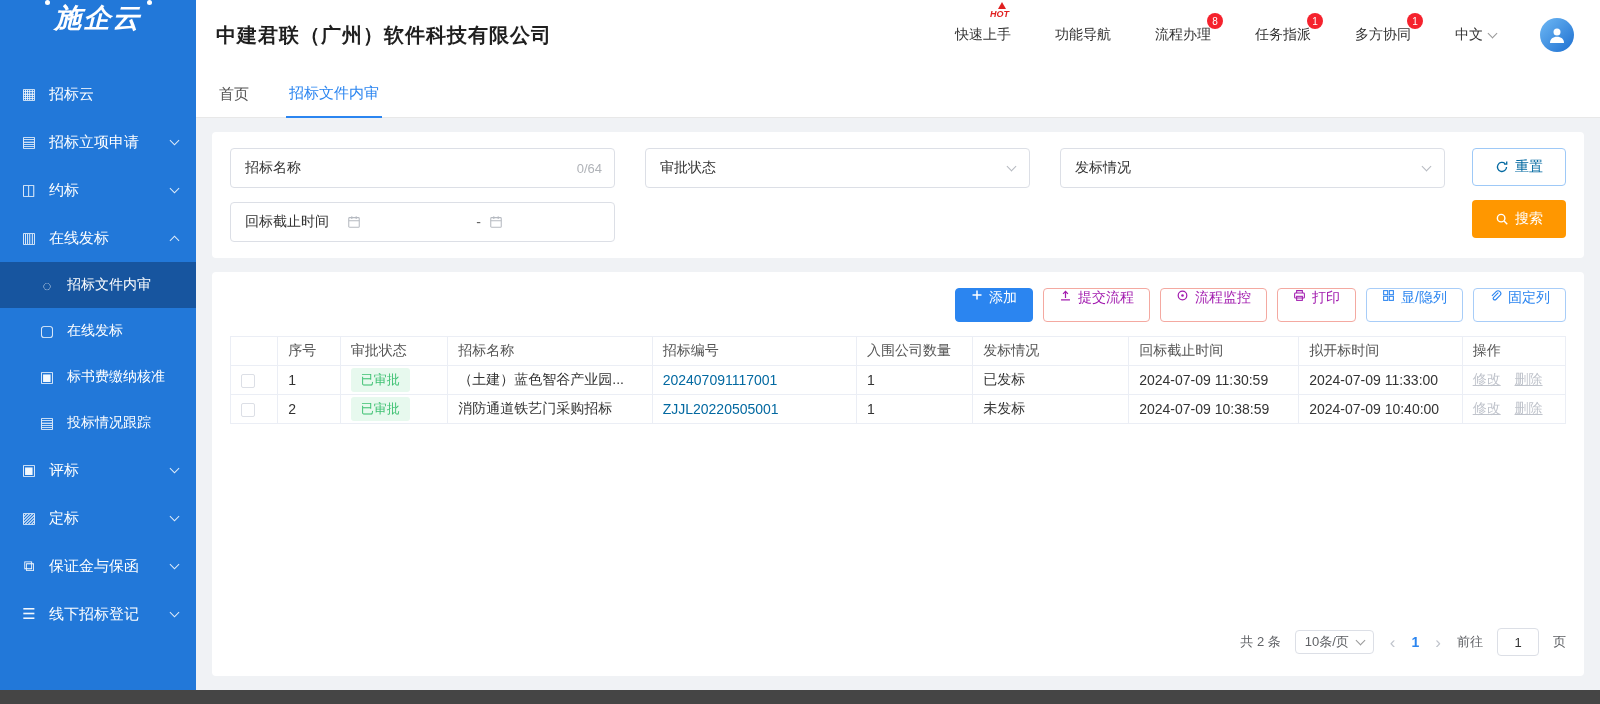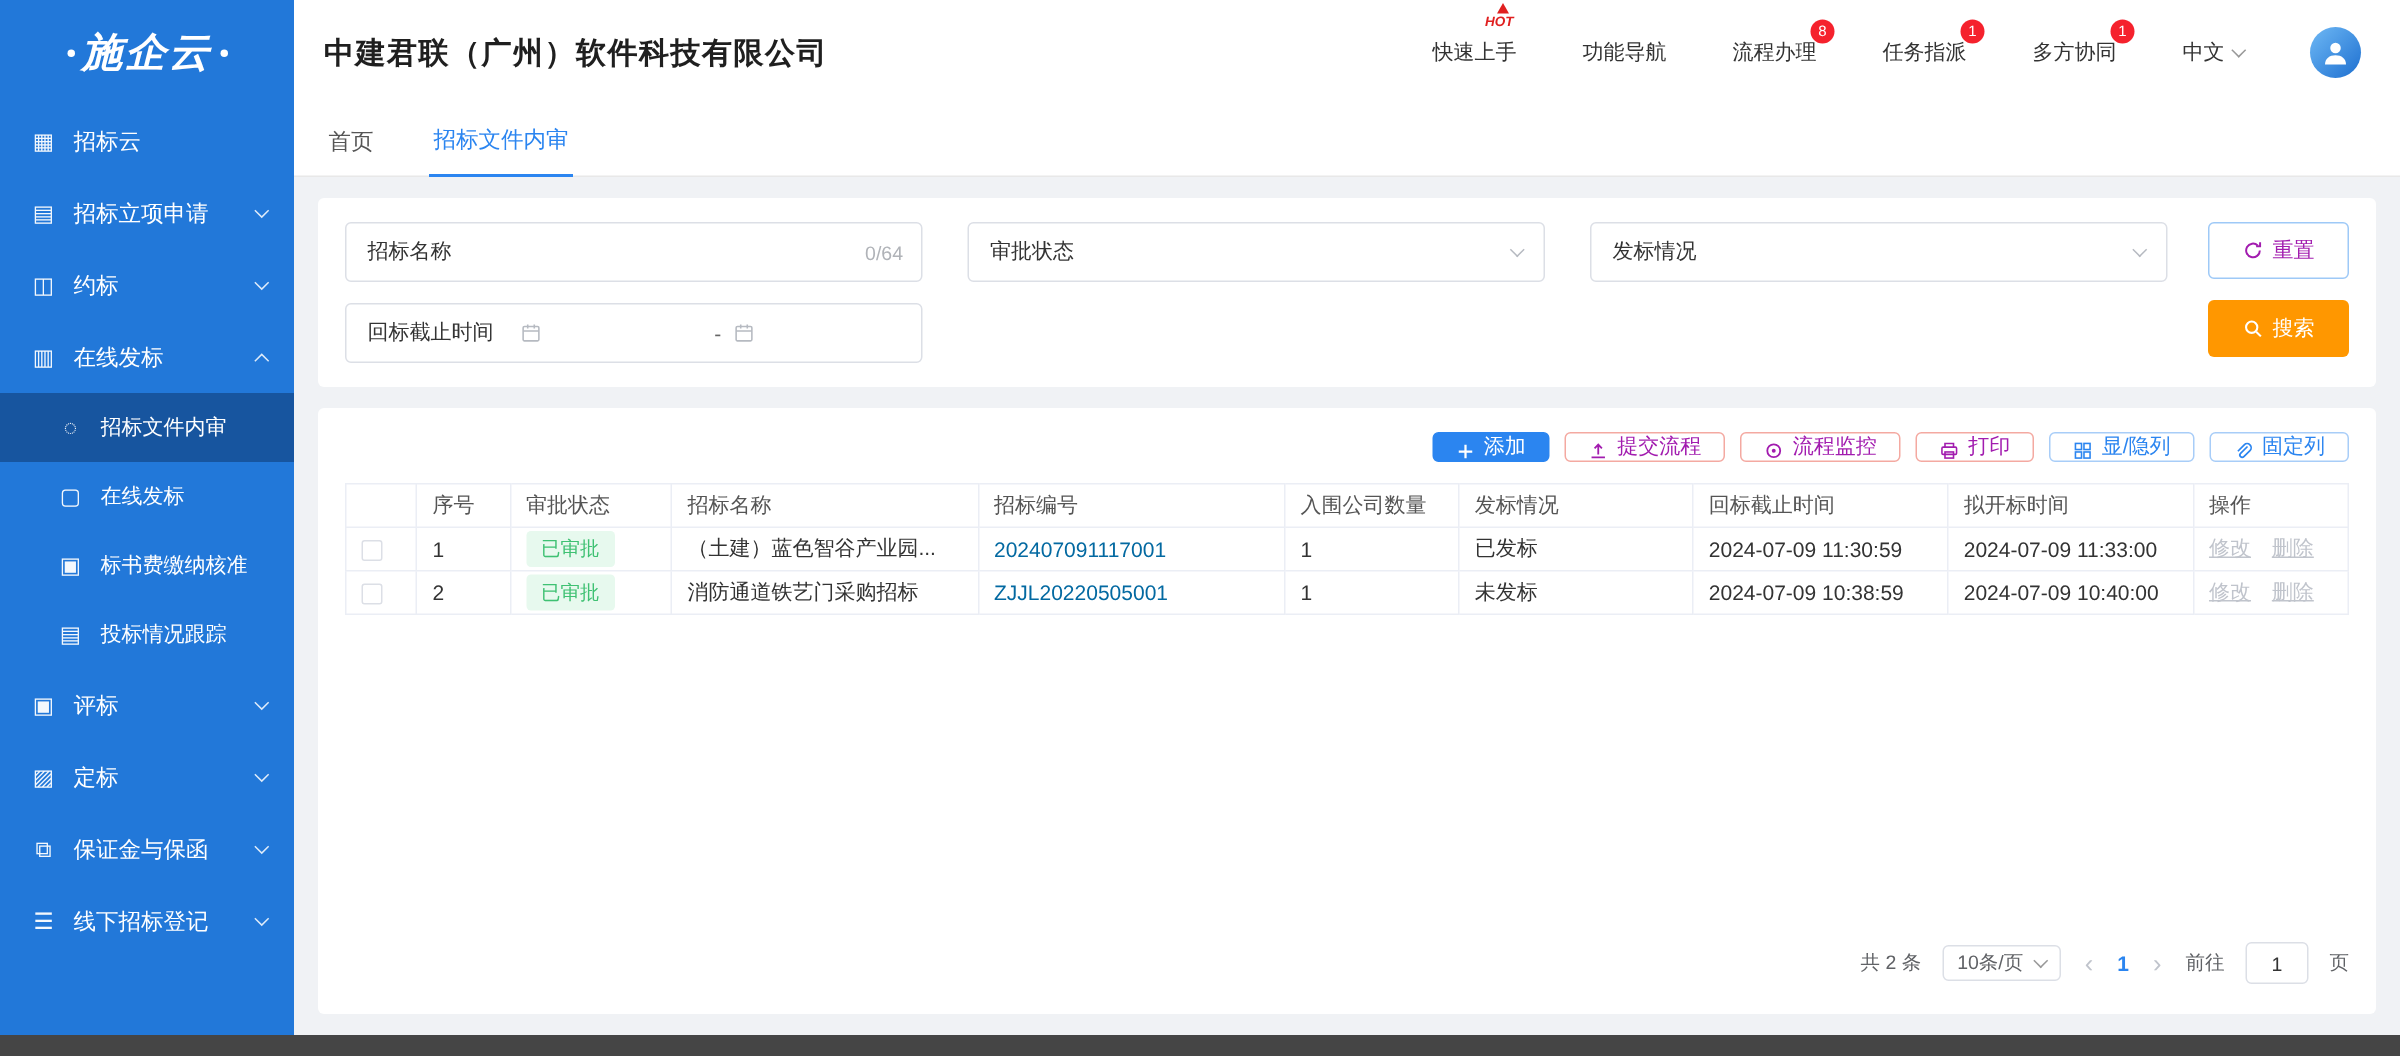--- a/index.html
+++ b/index.html
@@ -2,21 +2,21 @@
 <html><head>
 <meta charset="utf-8">
 <style>
   * { margin:0; padding:0; box-sizing:border-box; }
   html,body { width:1600px; height:704px; overflow:hidden; background:#fff;
     font-family:"Liberation Sans","DejaVu Sans",sans-serif; font-size:14px; color:#333; }
   .app { display:flex; width:1600px; height:690px; }
 
   
   .sidebar { width:196px; background:#2278d9; color:#fff; flex-shrink:0; overflow:hidden; }
-  .logo { height:70px; display:flex; align-items:center; justify-content:center; gap:5px;
+  .logo { height:70px; display:flex; justify-content:center; gap:5px;
     font-size:27px; font-weight:bold; font-style:italic; letter-spacing:2px; }
   .logo .dot { width:5px; height:5px; background:#fff; border-radius:50%; display:inline-block; }
   .side-item { height:48px; display:flex; align-items:center; padding:0 18px; cursor:pointer; font-size:15px; }
   .side-item .sicon { width:22px; margin-right:9px; font-size:15px; opacity:.95; text-align:center; font-style:normal; }
   .side-item .slbl { flex:1; white-space:nowrap; overflow:hidden; }
   .chev { width:7px; height:7px; border-right:1.5px solid rgba(255,255,255,.85);
     border-bottom:1.5px solid rgba(255,255,255,.85); transform:rotate(45deg); margin-top:-3px; flex-shrink:0; }
   .chev.up { transform:rotate(-135deg); margin-top:4px; }
   .submenu .side-item { padding-left:36px; height:46px; font-size:14px; }
   .side-item.active { background:#17559f; }
@@ -58,27 +58,27 @@
   .finput { flex:1; height:100%; border:none; outline:none; font:inherit; padding:0 8px; min-width:0; background:transparent; }
   .fcounter { color:#b0b3b8; font-size:13px; padding-right:12px; }
   .selchev { margin-right:14px; width:7px; height:7px; border-right:1.5px solid #b6bac1;
     border-bottom:1.5px solid #b6bac1; transform:rotate(45deg); margin-top:-3px; flex-shrink:0; }
   .dategroup .cal { color:#b6bac1; margin-left:4px; flex-shrink:0; display:flex; }
   .dategroup .dinput { width:90px; }
   .dash { color:#666; padding:0 4px; }
   .filters-actions { display:flex; flex-direction:column; gap:14px; margin-left:auto; align-items:flex-end; }
   .btn { display:inline-flex; align-items:center; justify-content:center; gap:6px; border-radius:4px;
     cursor:pointer; font-size:14px; height:38px; width:94px; border:1px solid transparent; }
-  .btn-reset { background:#fff; color:#a21caf; border-color:#9ec9f7; }
+  .btn-reset { background:#fff; color:#0369a1; border-color:#9ec9f7; }
   .btn-search { background:#ff9700; color:#fff; }
 
   
   .table-card { flex:1; display:flex; flex-direction:column; min-height:0; }
   .toolbar { display:flex; justify-content:flex-end; gap:10px; padding:16px 18px 14px; }
-  .tbtn { height:20px; padding:0 15px; border-radius:4px; display:inline-flex; align-items:flex-end; gap:6px;
+  .tbtn { height:34px; padding:0 15px; border-radius:4px; display:inline-flex; align-items:flex-start; gap:6px;
     font-size:14px; cursor:pointer; border:1px solid; background:#fff; }
   .tbtn-add { background:#2b85f0; border-color:#2b85f0; color:#fff; }
   .tbtn-red { color:#a21caf; border-color:#f4a9a1; }
   .tbtn-blue { color:#2b85f0; border-color:#a8cdf8; }
 
   .tbl-wrap { padding:0 18px; }
   table { width:100%; border-collapse:collapse; table-layout:fixed; }
   th,td { border:1px solid #ebeef5; height:29px; padding:0 10px; font-weight:normal; text-align:left;
     font-size:14px; color:#333; overflow:hidden; white-space:nowrap; text-overflow:ellipsis; background:#fff; }
   th { color:#555; }

